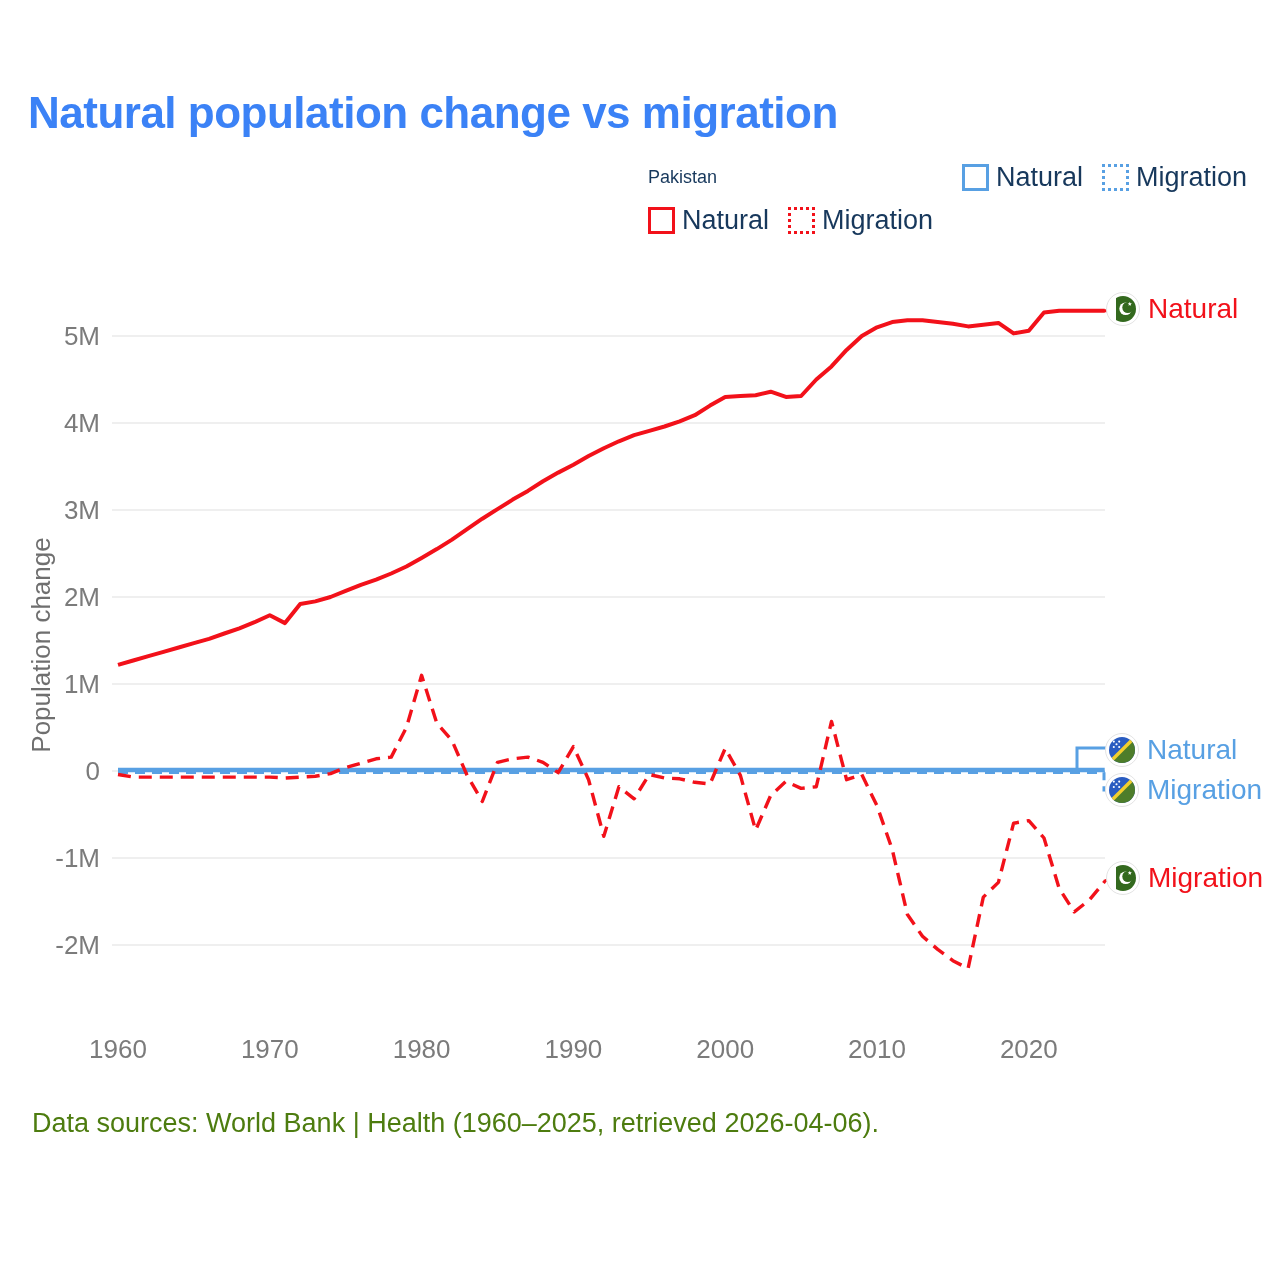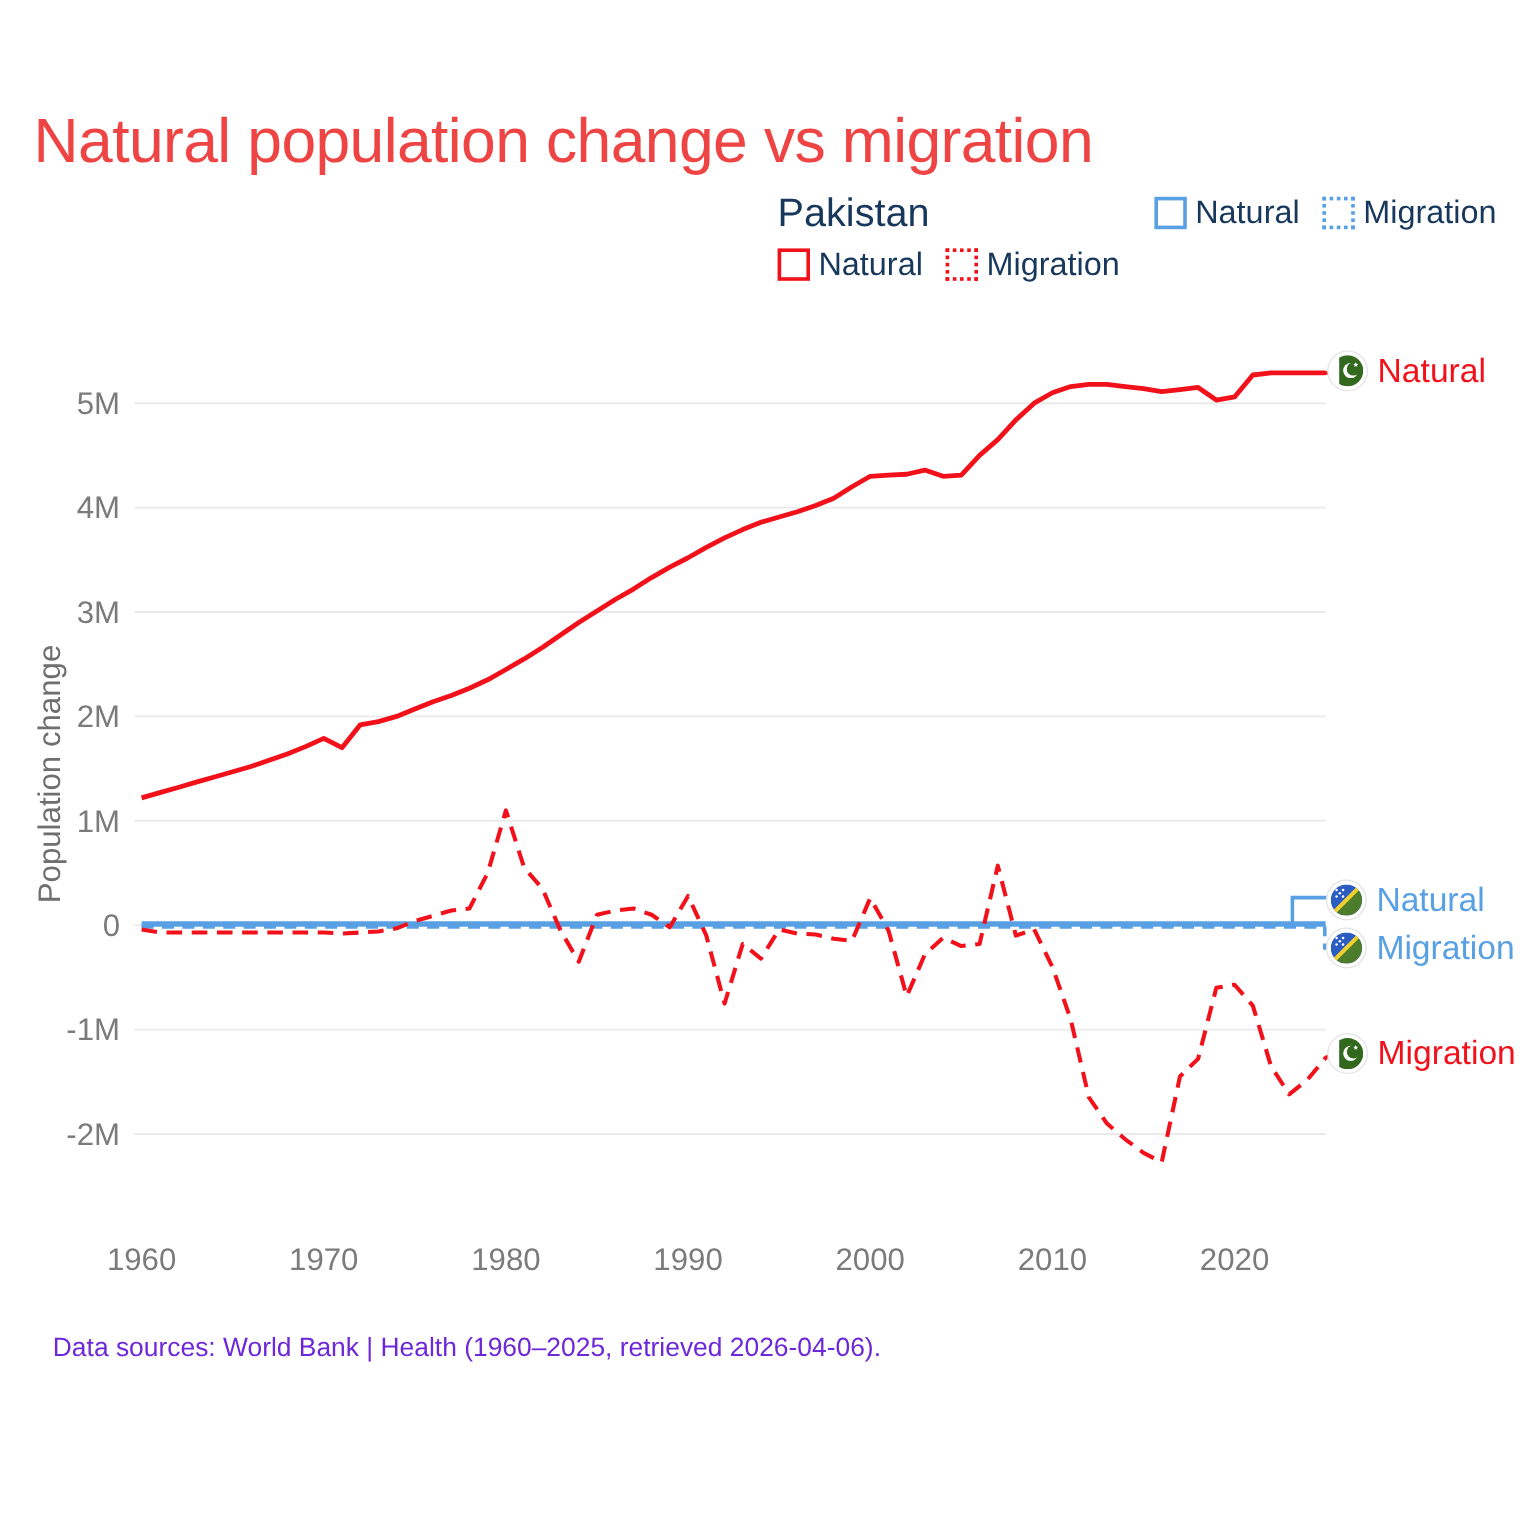--- a/index.html
+++ b/index.html
@@ -2,47 +2,47 @@
 <html><head>
 <meta charset="utf-8">
 <style>
   html,body{margin:0;padding:0;background:#ffffff;}
   .stage{
     position:relative;width:1280px;height:1280px;background:#ffffff;overflow:hidden;
     font-family:"Liberation Sans","DejaVu Sans",sans-serif;
   }
   .page-title{
     position:absolute;left:28px;top:88px;margin:0;
-    font-size:52px;font-weight:400;letter-spacing:-0.5px;color:#ef4444;
+    font-size:44px;font-weight:700;letter-spacing:-0.5px;color:#3b82f6;
   }
   
   .legend-group{position:absolute;top:162px;}
   .legend-group.g0{left:648px;}
   .legend-group.g1{left:962px;}
-  .legend-country{font-size:33px;color:#17385c;line-height:30px;margin-bottom:13px;}
+  .legend-country{font-size:18px;color:#17385c;line-height:30px;margin-bottom:13px;}
   .legend-items{display:flex;gap:19px;align-items:center;}
   .legend-item{display:flex;gap:7px;align-items:center;cursor:pointer;}
   .legend-item span.lab{font-size:27px;color:#17385c;}
   .swatch{width:21px;height:21px;border:3px solid;box-sizing:content-box;background:#fff;}
   .swatch.red{border-color:#f2111a;}
   .swatch.blue{border-color:#58a0e3;}
   .swatch.dotted{border-style:dotted;}
   
   #chart-svg{position:absolute;left:0;top:0;}
   #chart-svg text{font-family:"Liberation Sans","DejaVu Sans",sans-serif;}
   
   .line-label{position:absolute;display:flex;align-items:center;gap:8px;}
   .line-label .txt{font-size:28px;line-height:34px;}
   .flag-badge{
     width:32px;height:32px;border-radius:50%;background:#fff;border:1px solid #e3e3e3;
     display:flex;align-items:center;justify-content:center;flex:0 0 auto;
   }
   .flag-badge svg{display:block;}
   
-  .footer{position:absolute;left:44px;top:1104px;color:#6d28d9;font-size:22px;line-height:38px;}
+  .footer{position:absolute;left:32px;top:1104px;color:#4d7c0f;font-size:27px;line-height:38px;}
 </style>
 </head>
 <body>
 
 <div class="stage">
 
   <h1 class="page-title">Natural population change vs migration</h1>
 
   <div class="legend-group g0">
     <div class="legend-country">Pakistan</div>

